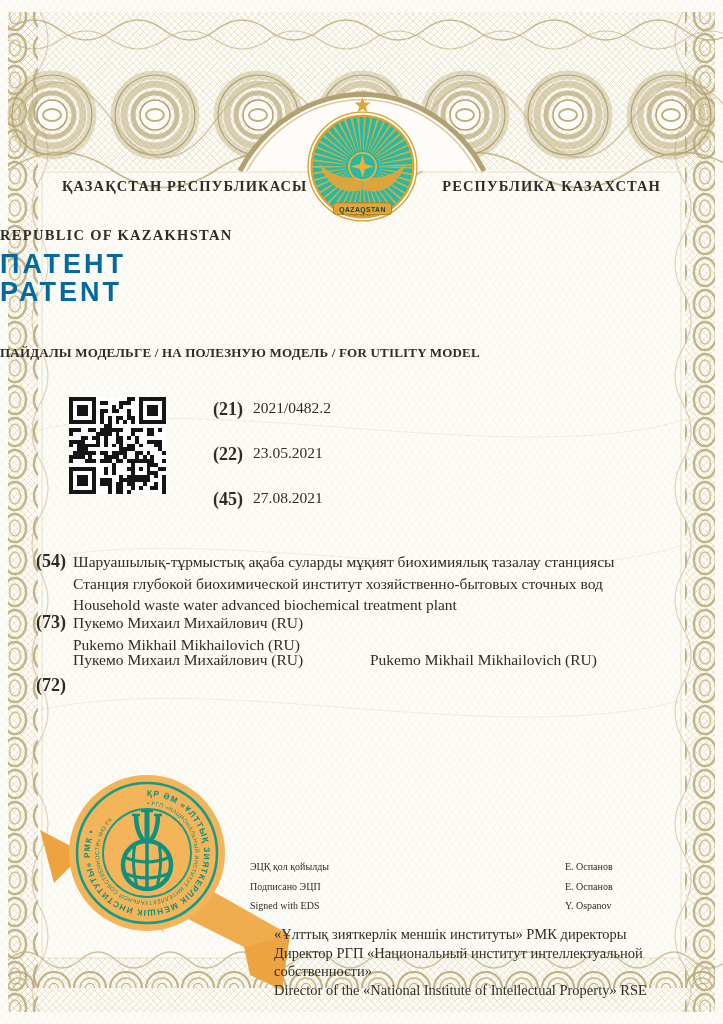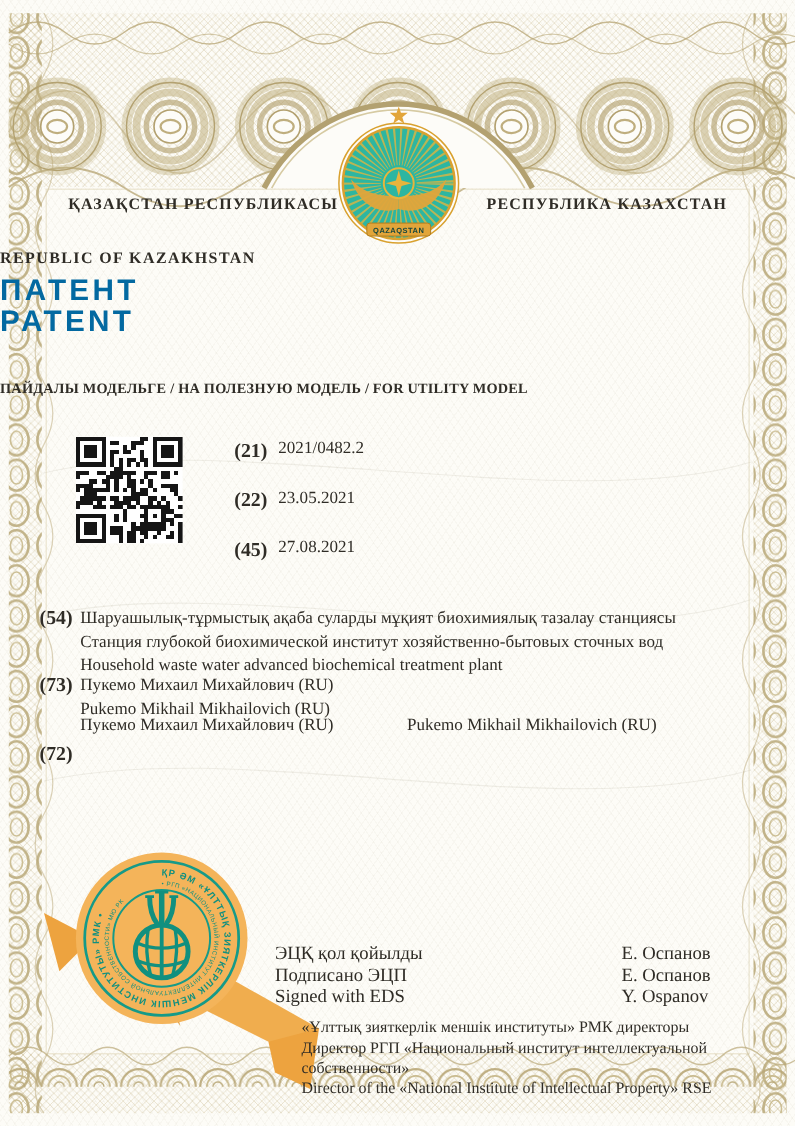--- a/index.html
+++ b/index.html
@@ -16,21 +16,21 @@
   .center{left:0;width:723px;}
   .hdr{font-weight:bold;font-size:14.5px;letter-spacing:1.1px;white-space:nowrap;}
   .patent-word{font-family:"Liberation Sans",sans-serif;font-weight:bold;font-size:27px;
                letter-spacing:3px;color:#0369a1;line-height:1;}
   .num-line{font-weight:bold;font-size:15.5px;}
   .num-line .u{text-decoration:underline;}
   .kind-line{font-weight:bold;font-size:13px;letter-spacing:.2px;}
   .f-label{position:absolute;font-weight:bold;font-size:18px;}
   .f-value{position:absolute;font-size:15.5px;}
   .block{position:absolute;font-size:15.5px;line-height:21.5px;}
-  .sig{position:absolute;font-size:17px;line-height:19.5px;}
+  .sig{position:absolute;font-size:10px;line-height:19.5px;}
   .dir{position:absolute;font-size:14.5px;line-height:18.5px;margin-left:24px;}
   .qr-box{position:absolute;left:69px;top:397px;width:97px;height:97px;background:#fff;}
   .emblem-box{position:absolute;left:299px;top:94px;width:127px;height:136px;}
   .seal-box{position:absolute;left:38px;top:753px;width:260px;height:240px;}
 </style>
 </head>
 <body>
 
 <div class="page">
 

